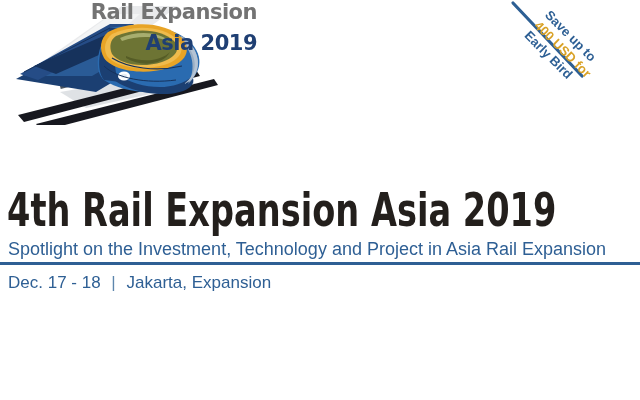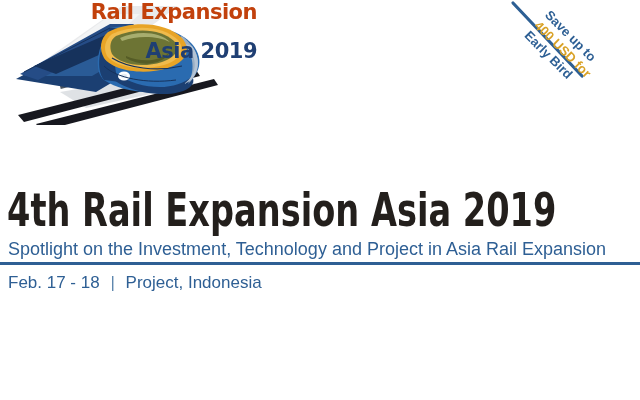--- a/index.html
+++ b/index.html
@@ -42,32 +42,32 @@
     text-align: right;
     line-height: 1.0;
     pointer-events: none;
   }
   .logo-line1 {
     display: block;
     font-family: "DejaVu Sans", sans-serif;
     font-weight: bold;
     font-size: 21px;
     letter-spacing: -0.5px;
-    color: #c2410c;
+    color: #737373;
     white-space: nowrap;
   }
   .logo-line2 {
     display: block;
     font-family: "DejaVu Sans", sans-serif;
     font-weight: bold;
     font-size: 21px;
     letter-spacing: -0.5px;
     color: #1f3f73;
     white-space: nowrap;
-    margin-top: 18px;
+    margin-top: 10px;
   }
 
   
   #corner-ribbon {
     position: absolute;
     right: 0px;
     top: 0px;
     width: 140px;
     height: 90px;
   }
@@ -232,18 +232,18 @@
     </div>
   </div>
 
   <div id="main-title">4th Rail Expansion Asia 2019</div>
 
   <div id="subtitle">Spotlight on the Investment, Technology and Project in Asia Rail Expansion</div>
 
   <div id="divider"></div>
 
   <div id="eventline">
-    <span class="date">Feb.  17 - 18</span>
+    <span class="date">Dec.  17 - 18</span>
     <span class="sep">|</span>
-    <span class="venue">Project, Indonesia</span>
+    <span class="venue">Jakarta, Expansion</span>
   </div>
 
 </div>
 
 </body></html>

